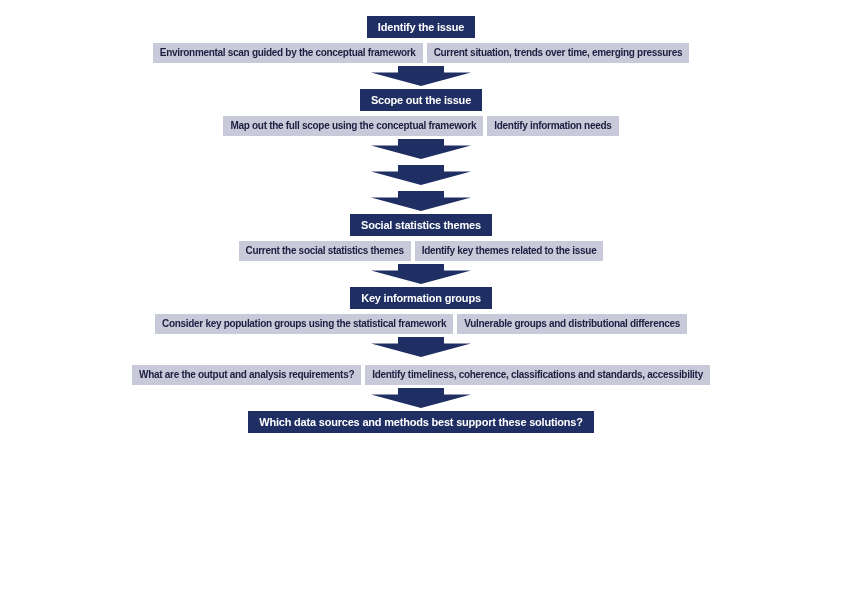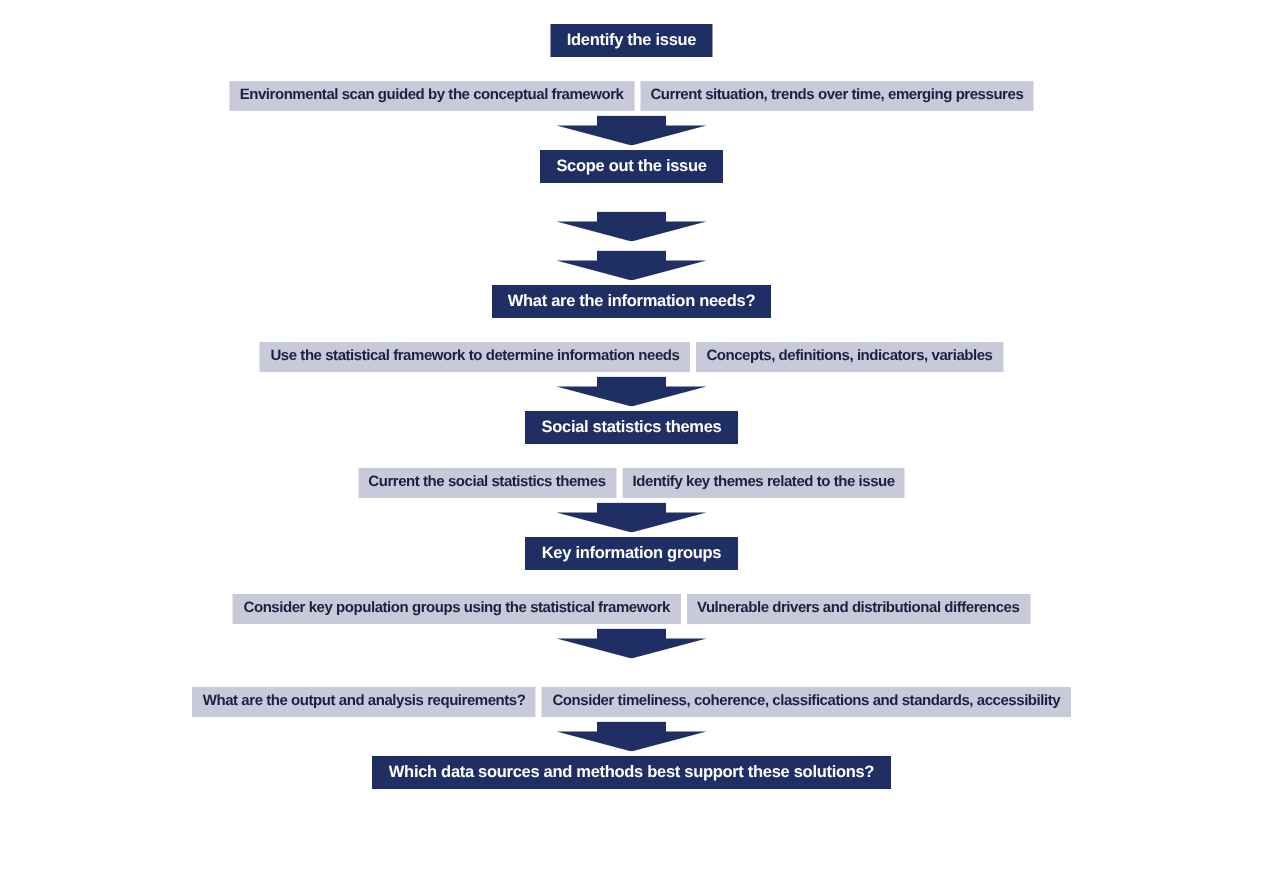--- a/index.html
+++ b/index.html
@@ -41,21 +41,21 @@
     font-weight: 700;
     letter-spacing: -0.2px;
     white-space: nowrap;
     padding: 5px 11px;
     text-align: center;
   }
   .details {
     display: flex;
     flex-direction: row;
     gap: 4px;
-    margin-top: 16px;
+    margin-top: 5px;
   }
   .detail-box {
     background: var(--lavender);
     color: var(--detail-text);
     font-size: 10px;
     line-height: 12px;
     font-weight: 700;
     letter-spacing: -0.3px;
     white-space: nowrap;
     padding: 4px 7px;
@@ -81,62 +81,57 @@
         <div class="detail-box">Environmental scan guided by the conceptual framework</div>
         <div class="detail-box">Current situation, trends over time, emerging pressures</div>
       </div>
     </div>
 
     <div class="arrow"></div>
 
     <div class="step">
       <div class="title-box">Scope out the issue</div>
       <div class="details">
+        <div class="detail-box">Map out the full scope using the conceptual framework</div>
+        <div class="detail-box">Identify information needs</div>
       </div>
     </div>
 
     <div class="arrow"></div>
 
 
     <div class="arrow"></div>
 
-    <div class="step">
-      <div class="title-box">What are the information needs?</div>
-      <div class="details">
-        <div class="detail-box">Use the statistical framework to determine information needs</div>
-        <div class="detail-box">Concepts, definitions, indicators, variables</div>
-      </div>
-    </div>
 
     <div class="arrow"></div>
 
     <div class="step">
       <div class="title-box">Social statistics themes</div>
       <div class="details">
         <div class="detail-box">Current the social statistics themes</div>
         <div class="detail-box">Identify key themes related to the issue</div>
       </div>
     </div>
 
     <div class="arrow"></div>
 
     <div class="step">
       <div class="title-box">Key information groups</div>
       <div class="details">
         <div class="detail-box">Consider key population groups using the statistical framework</div>
-        <div class="detail-box">Vulnerable drivers and distributional differences</div>
+        <div class="detail-box">Vulnerable groups and distributional differences</div>
       </div>
     </div>
 
     <div class="arrow"></div>
 
     <div class="step">
       <div class="details">
         <div class="detail-box">What are the output and analysis requirements?</div>
-        <div class="detail-box">Consider timeliness, coherence, classifications and standards, accessibility</div>
+        <div class="detail-box">Identify timeliness, coherence, classifications and standards, accessibility</div>
       </div>
     </div>
 
     <div class="arrow"></div>
 
     <div class="step">
       <div class="title-box">Which data sources and methods best support these solutions?</div>
     </div>
 
   </div>

